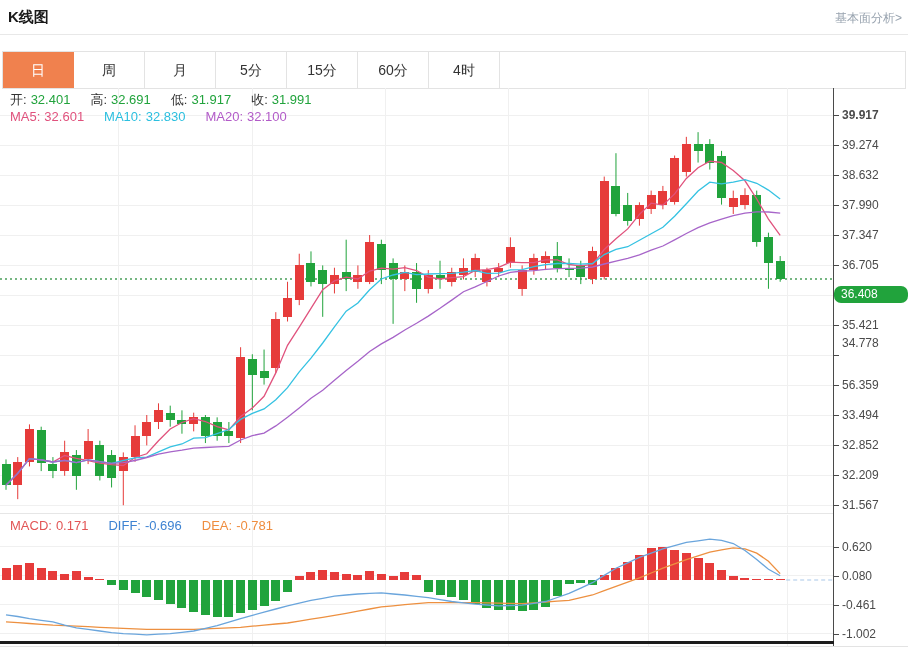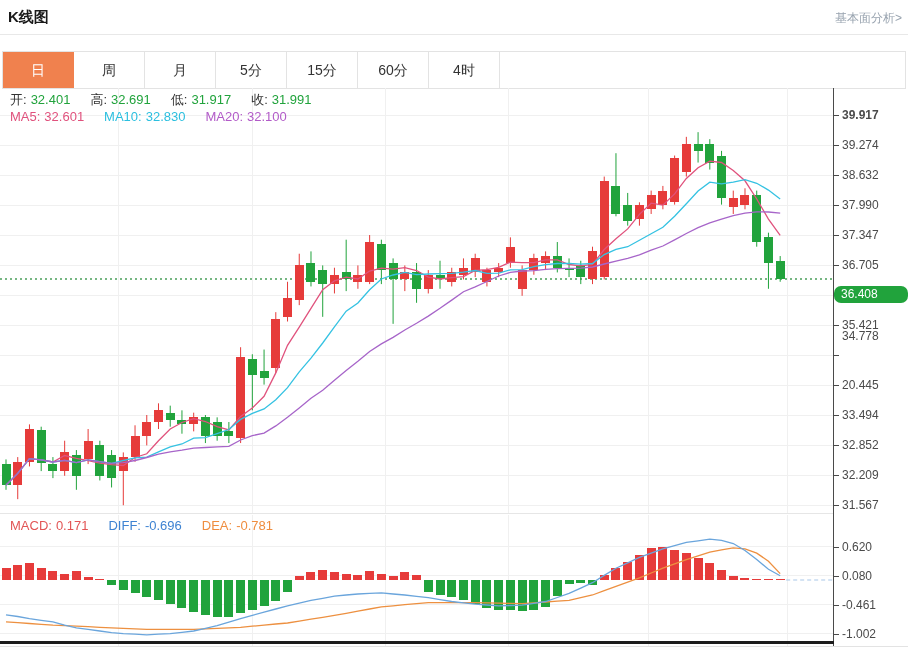--- a/index.html
+++ b/index.html
@@ -304,23 +304,23 @@
     <div class="axis-label" style="top: 198px;">37.990</div>
     <div class="axis-tick" style="top: 235px;"></div>
     <div class="axis-label" style="top: 228px;">37.347</div>
     <div class="axis-tick" style="top: 265px;"></div>
     <div class="axis-label" style="top: 258px;">36.705</div>
     <div class="axis-tick" style="top: 295px;"></div>
     <div class="axis-label" style="top: 288px;">36.063</div>
     <div class="axis-tick" style="top: 325px;"></div>
     <div class="axis-label" style="top: 318px;">35.421</div>
     <div class="axis-tick" style="top: 355px;"></div>
-    <div class="axis-label" style="top: 329px;">34.778</div>
+    <div class="axis-label" style="top: 336px;">34.778</div>
     <div class="axis-tick" style="top: 385px;"></div>
-    <div class="axis-label" style="top: 378px;">20.445</div>
+    <div class="axis-label" style="top: 378px;">56.359</div>
     <div class="axis-tick" style="top: 415px;"></div>
     <div class="axis-label" style="top: 408px;">33.494</div>
     <div class="axis-tick" style="top: 445px;"></div>
     <div class="axis-label" style="top: 438px;">32.852</div>
     <div class="axis-tick" style="top: 475px;"></div>
     <div class="axis-label" style="top: 468px;">32.209</div>
     <div class="axis-tick" style="top: 505px;"></div>
     <div class="axis-label" style="top: 498px;">31.567</div>
     <div class="axis-tick" style="top: 547px;"></div>
     <div class="axis-label" style="top: 540px;">0.620</div>

